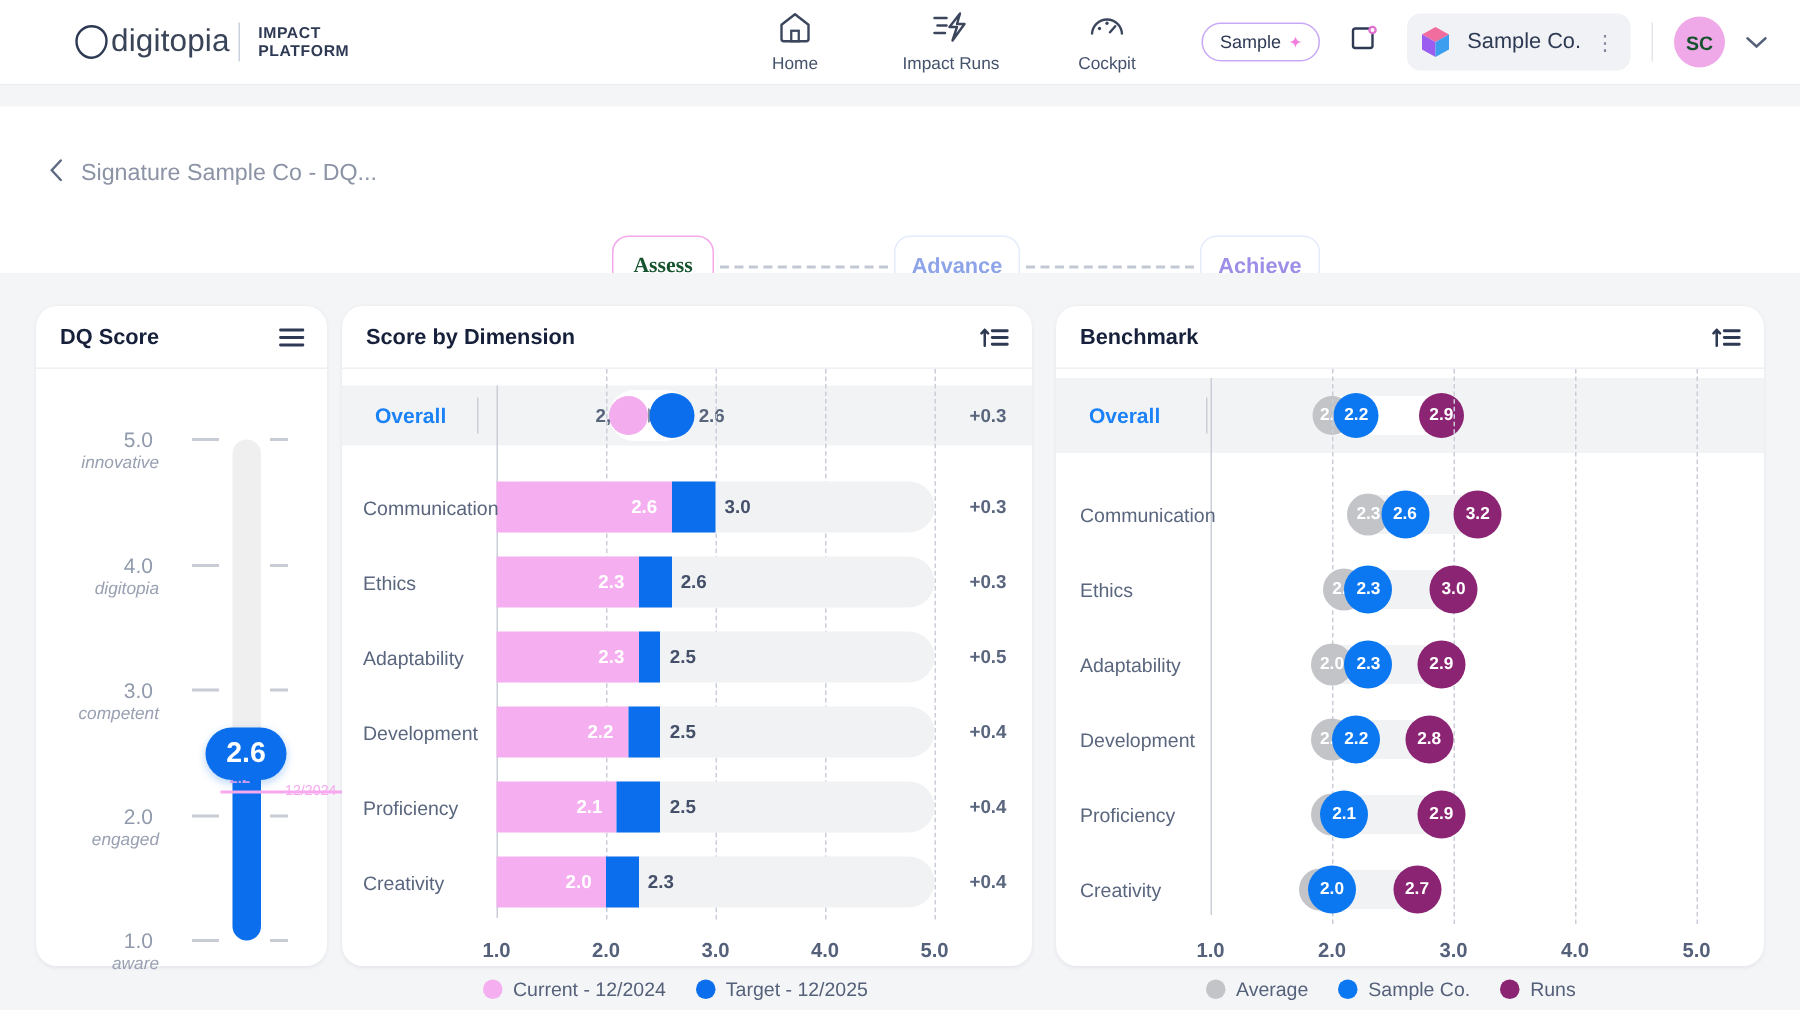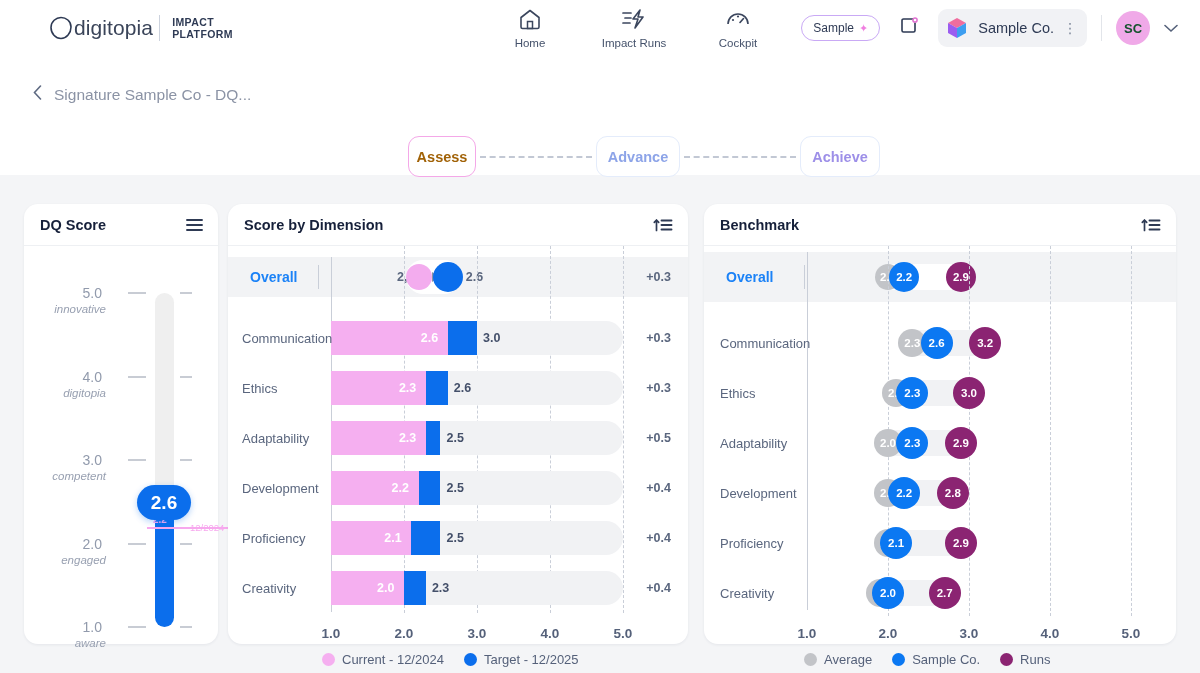--- a/index.html
+++ b/index.html
@@ -44,32 +44,32 @@
   .kebab { letter-spacing:0; color:#7d8799; font-size:14px; line-height:10px; }
   .vdiv { width:1px; height:26px; background:#e2e5ea; }
   .avatar {
     width:34px;height:34px;border-radius:50%;background:#f0a9e8;color:#14532d;
     display:flex;align-items:center;justify-content:center;font-size:13px;font-weight:600;cursor:pointer;
   }
   .chev { color:#55617a; font-size:13px; }
 
   
   .subhead {
-    position:absolute; top:50px; left:0; width:1200px; height:125px; background:#fff;
+    position:absolute; top:71px; left:0; width:1200px; height:125px; background:#fff;
   }
   .backrow { position:absolute; top:35px; left:33px; display:flex; align-items:center; gap:12px; cursor:pointer;}
   .backchev { color:#5e6a82; font-size:16px; }
   .backtitle { font-size:15.5px; color:#8b93a5; }
 
   .stepper { position:absolute; top:86px; left:408px; display:flex; align-items:center; }
   .step {
     height:41px; border-radius:11px; display:flex; align-items:center; justify-content:center;
     font-size:14.5px; font-weight:600; background:#fff; cursor:pointer;
   }
-  .step.assess { width:68px; border:1.6px solid #f4a8e8; color:#a16207; }
+  .step.assess { width:68px; border:1.6px solid #f4a8e8; color:#14532d;font-family:Liberation Serif, serif; }
   .step.advance { width:84px; border:1.4px solid #e4ecfb; color:#8da4e8; }
   .step.achieve { width:80px; border:1.4px solid #e4ecfb; color:#9d8fe8; }
   .dashline { width:112px; height:1px; border-top:2px dashed #c2c8d4; margin:0 4px; }
 
   .tabs { position:absolute; top:142px; left:22px; display:flex; align-items:flex-end; }
   .tab {
     height:37px; padding:0 22px; display:flex; align-items:center; justify-content:center;
     font-size:15px; font-weight:bold; cursor:pointer; position:relative;
   }
   .tab.inactive { color:#1f2a44; }

